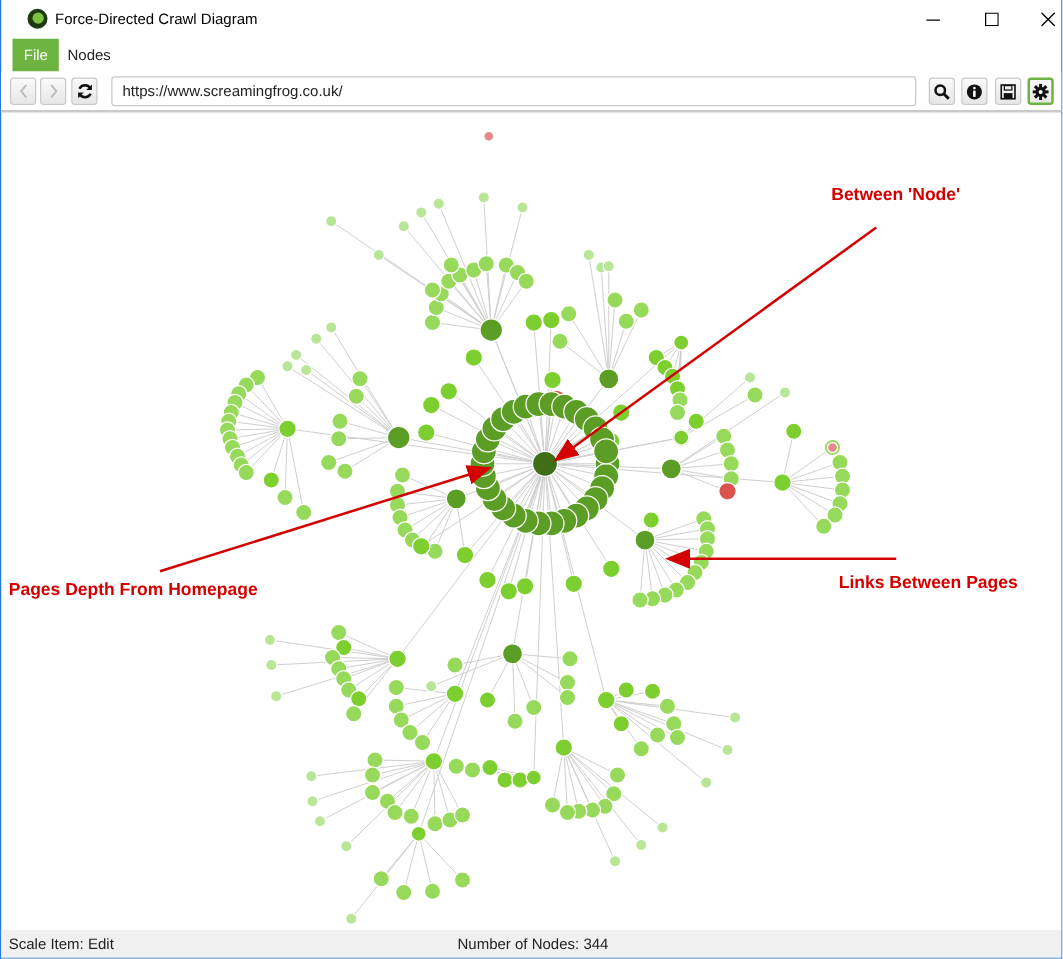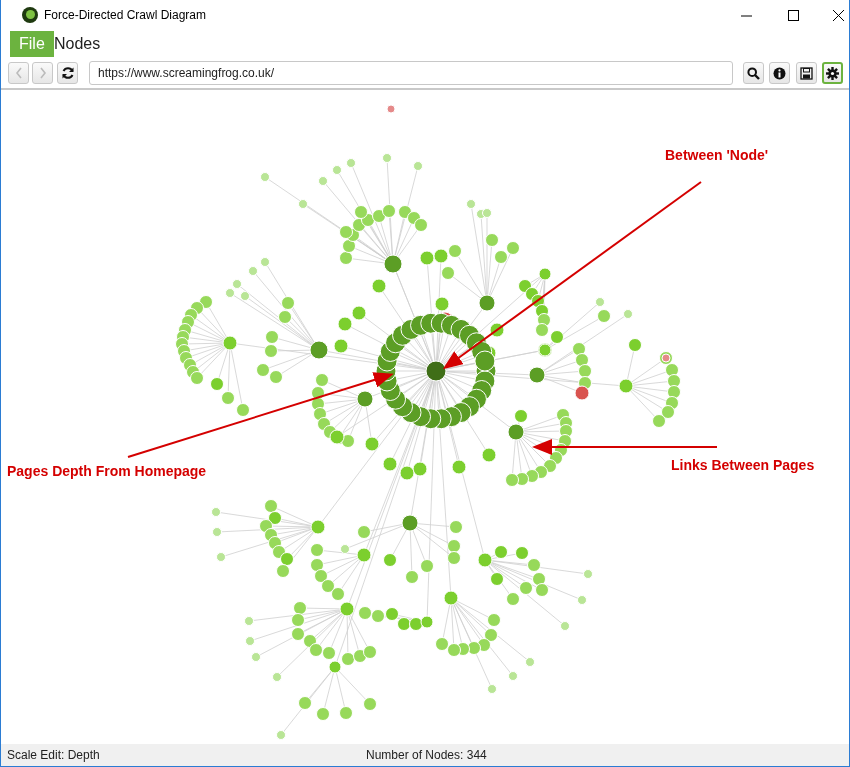--- a/index.html
+++ b/index.html
@@ -8,21 +8,21 @@
     .window { position: absolute; left: 0; top: 0; width: 850px; height: 767px; border: 1px solid #2b7cd3; border-top: none; background: #fff; }
     .titlebar { position: absolute; left: 0; top: 0; width: 672px; height: 31px; background: #fff; display: flex; align-items: center; margin-left: 12px; }
     .app-icon { position: absolute; left: 9px; top: 7px; width: 16px; height: 16px; border-radius: 50%; background: #1f3a10; overflow: hidden; }
     .app-icon::after { content: ""; position: absolute; left: 4px; top: 3px; width: 9px; height: 9px; border-radius: 50%; background: #7ec242; }
     .title-text { position: absolute; left: 31px; top: 8px; font-size: 12px; color: #000; }
     .win-btn { position: absolute; top: 0; width: 46px; height: 31px; display: flex; align-items: center; justify-content: center; color: #000; font-size: 14px; }
     .win-min { left: 710px; }
     .win-max { left: 757px; }
     .win-close { left: 802px; }
     .menubar { position: absolute; left: 0; top: 31px; width: 848px; height: 26px; }
-    .menu-item { position: absolute; top: 0; height: 26px; line-height: 26px; padding: 0 9px; font-size: 16px; color: #222; }
+    .menu-item { position: absolute; top: 0; height: 26px; line-height: 26px; padding: 0 9px; font-size: 12px; color: #222; }
     .menu-file { left: 9px; background: #6cb33f; color: #fff; }
     .menu-edit { left: 44px; }
     .toolbar { position: absolute; left: 0; top: 58px; width: 848px; height: 32px; border-bottom: 2px solid #c9c9c9; background: #fff; }
     .tb-btn { position: absolute; top: 4px; width: 21px; height: 22px; border: 1px solid #c8c8c8; border-radius: 3px; background: linear-gradient(#fafafa, #e6e6e6); display: flex; align-items: center; justify-content: center; font-size: 12px; color: #222; }
     .tb-btn.disabled { color: #bbb; }
     .tb-back { left: 7px; }
     .tb-fwd { left: 31px; }
     .tb-refresh { left: 56px; }
     .url-input { position: absolute; left: 88px; top: 3px; width: 644px; height: 24px; border: 1px solid #c8c8c8; border-radius: 3px; padding: 0 8px; font-family: "Liberation Sans", "DejaVu Sans", sans-serif; font-size: 12px; color: #222; background: #fff; }
     .tb-search { left: 742px; }
@@ -604,16 +604,16 @@
           <line x1="127" y1="457" x2="389" y2="375" stroke="#d40000" stroke-width="2" marker-end="url(#ah)"></line>
           <line x1="716" y1="447" x2="535" y2="447" stroke="#d40000" stroke-width="2" marker-end="url(#ah)"></line>
         </g>
     </svg>
     <div class="annotation" id="ann-0" style="left: 663px; top: 55px;">Between 'Node'</div>
     <div class="annotation" id="ann-1" style="left: 5px; top: 371px;">Pages Depth From Homepage</div>
     <div class="annotation" id="ann-2" style="left: 669px; top: 365px;">Links Between Pages</div>
   </div>
 
   <div class="statusbar">
-    <span class="status-left">Scale Edit: Depth</span>
+    <span class="status-left">Scale Item: Edit</span>
     <span class="status-center">Number of Nodes: 344</span>
   </div>
 </div>
 
 </body></html>

